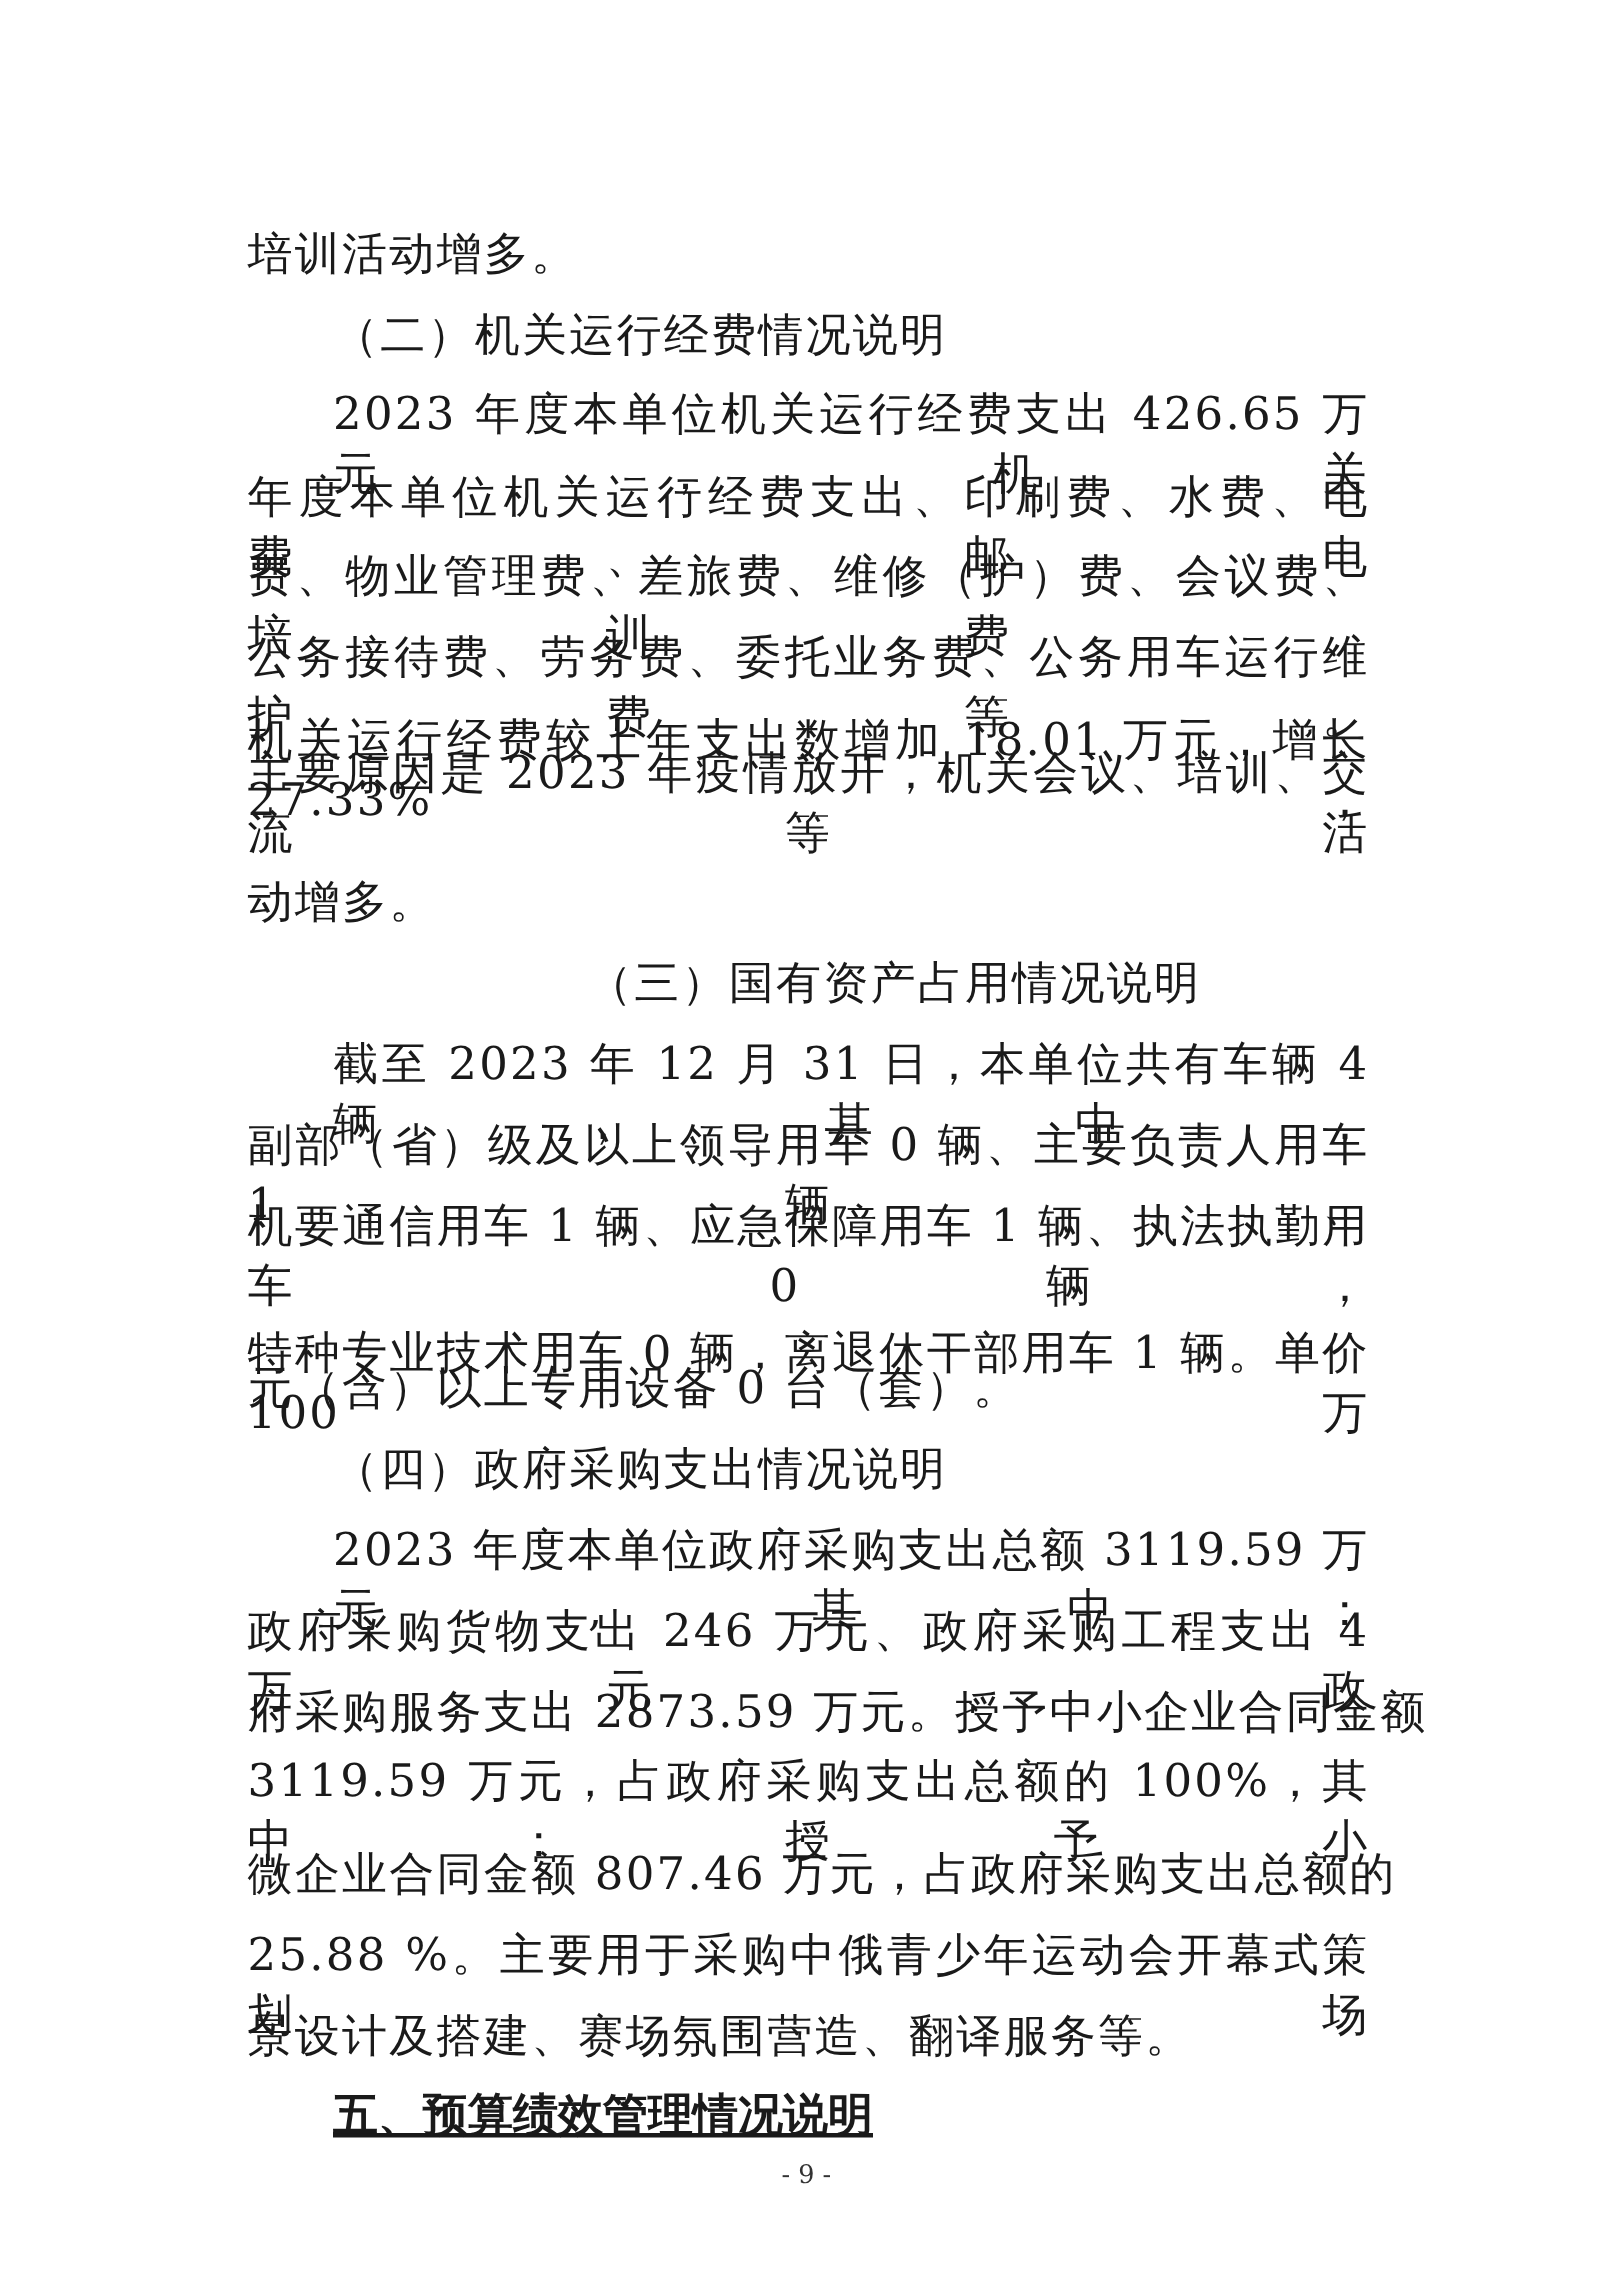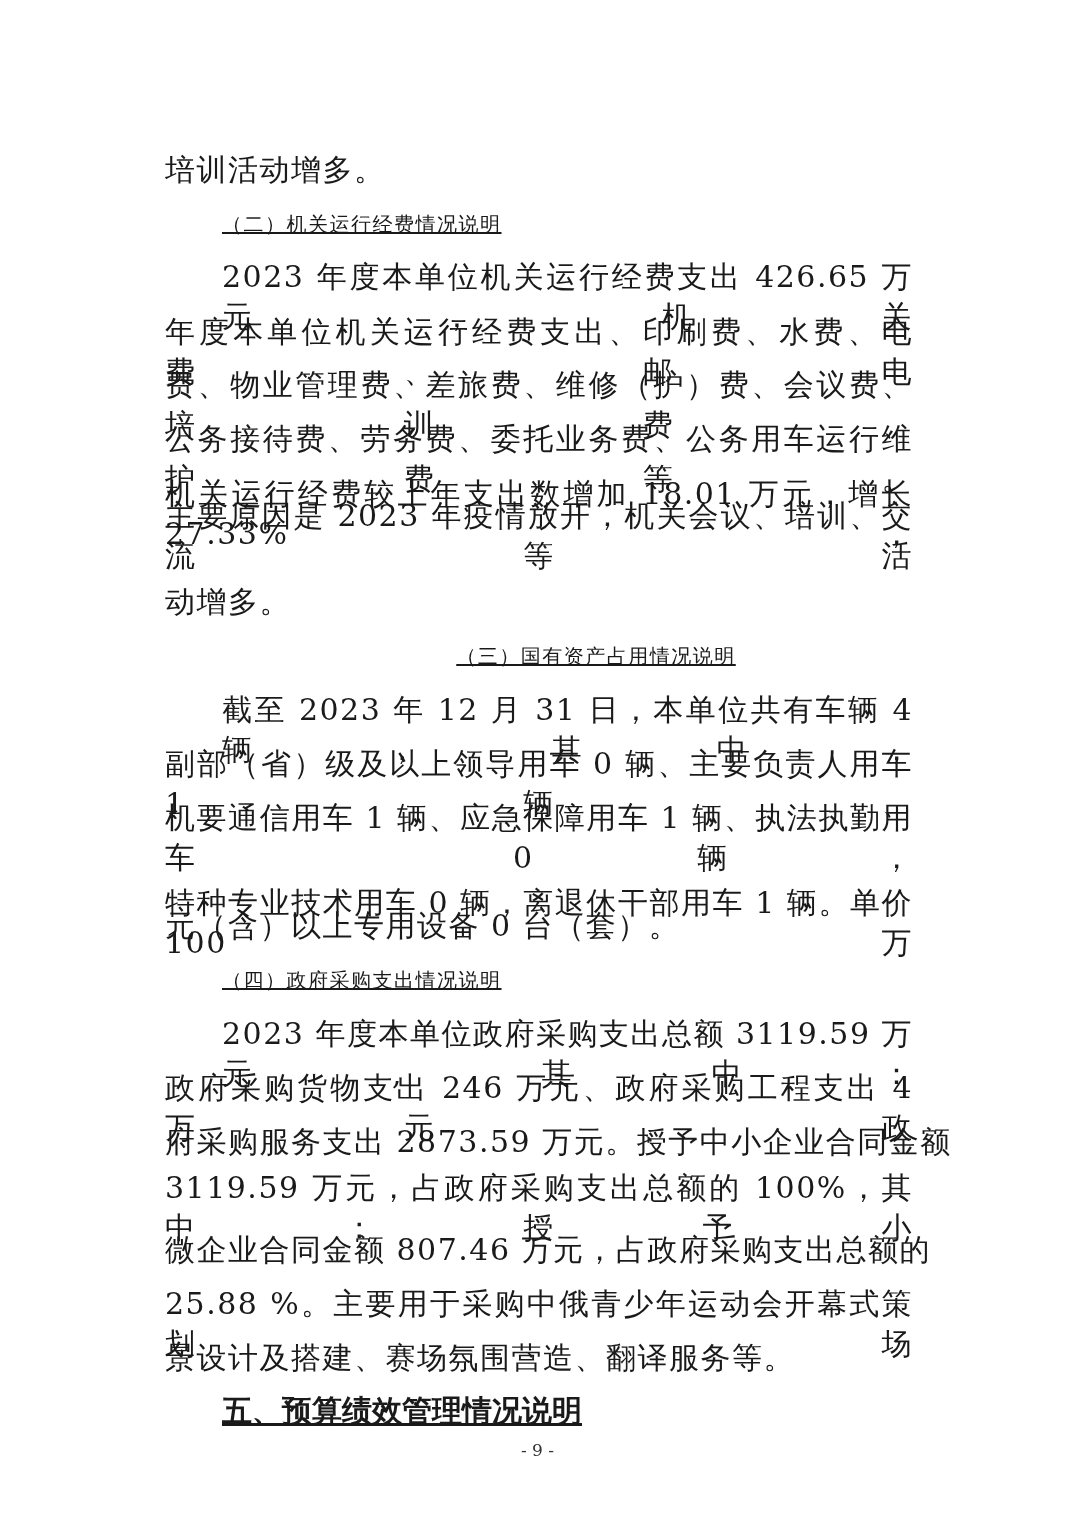--- a/index.html
+++ b/index.html
@@ -3,21 +3,21 @@
 <meta charset="utf-8">
 <style>
   html, body { margin: 0; padding: 0; background: #ffffff; }
   body { width: 1075px; height: 1520px; position: relative; overflow: hidden;
          font-family: "DejaVu Serif", "Liberation Serif", serif; color: #1a1a1a; }
   .page { position: absolute; left: 0; top: 0; width: 887px; height: 1520px; margin-top: 10px; }
   .line { position: absolute; left: 165px; width: 748px; font-size: 30px; line-height: 40px;
           white-space: nowrap; letter-spacing: 1.5px; }
   .justify { text-align: justify; text-align-last: justify; white-space: normal; }
   .indent { left: 222px; width: 691px; }
-  .heading2 { left: 222px; font-size: 20px; text-decoration: underline; }
+  .heading2 { left: 222px; font-size: 30px; }
   .heading1 { left: 222px; font-family: "DejaVu Sans", "Liberation Sans", sans-serif; font-weight: bold; font-size: 30px; letter-spacing: 0; text-decoration: underline; }
   .footer { position: absolute; left: 0; width: 1075px; top: 1440px; text-align: center; font-size: 17px; color: #333; }
 </style>
 </head>
 <body>
 
 <div class="page" id="page">
     <div class="line" style="top: 140px;">培训活动增多。</div>
     <div class="line heading2" style="top: 194px;">（二）机关运行经费情况说明</div>
     <div class="line indent justify" style="top: 247px;">2023 年度本单位机关运行经费支出 426.65 万元，机关</div>

